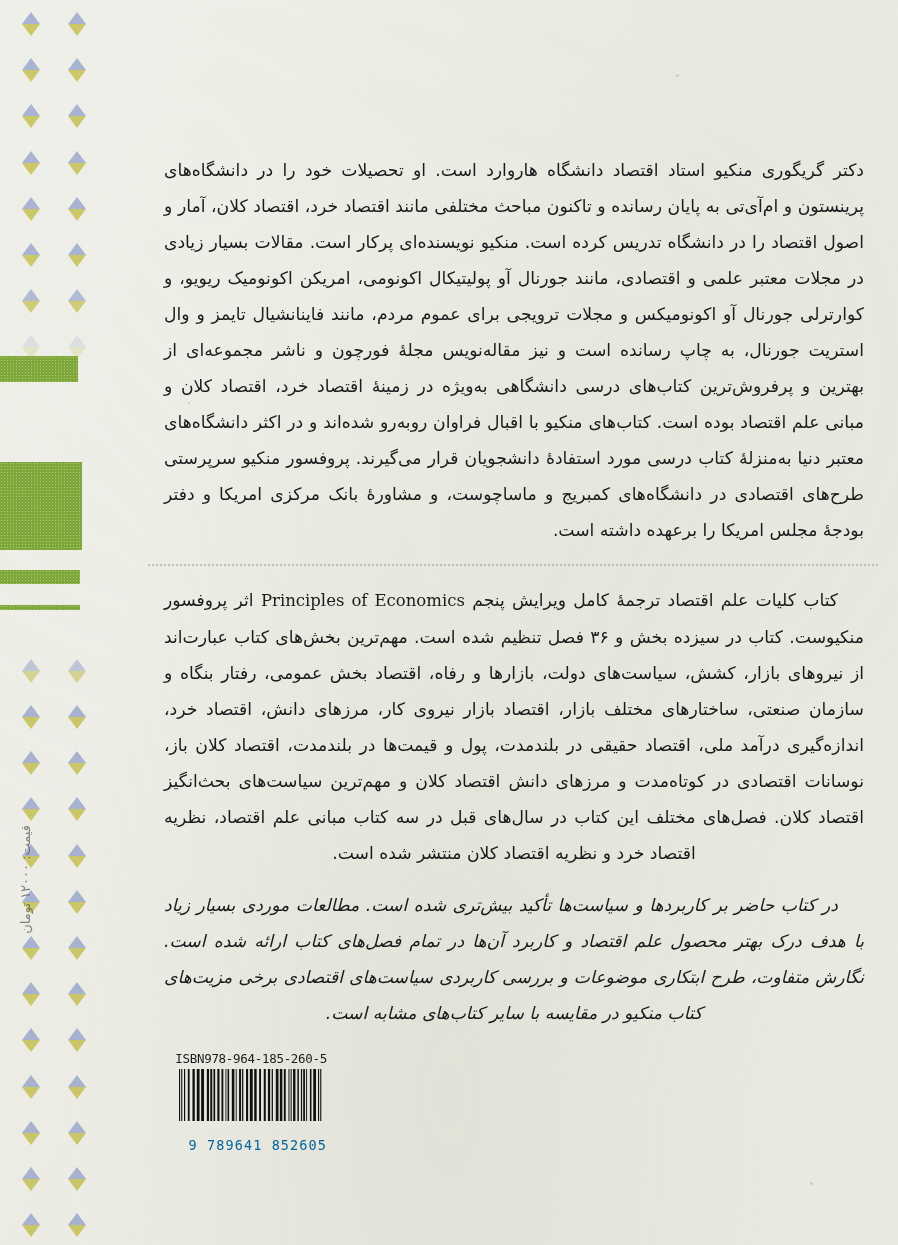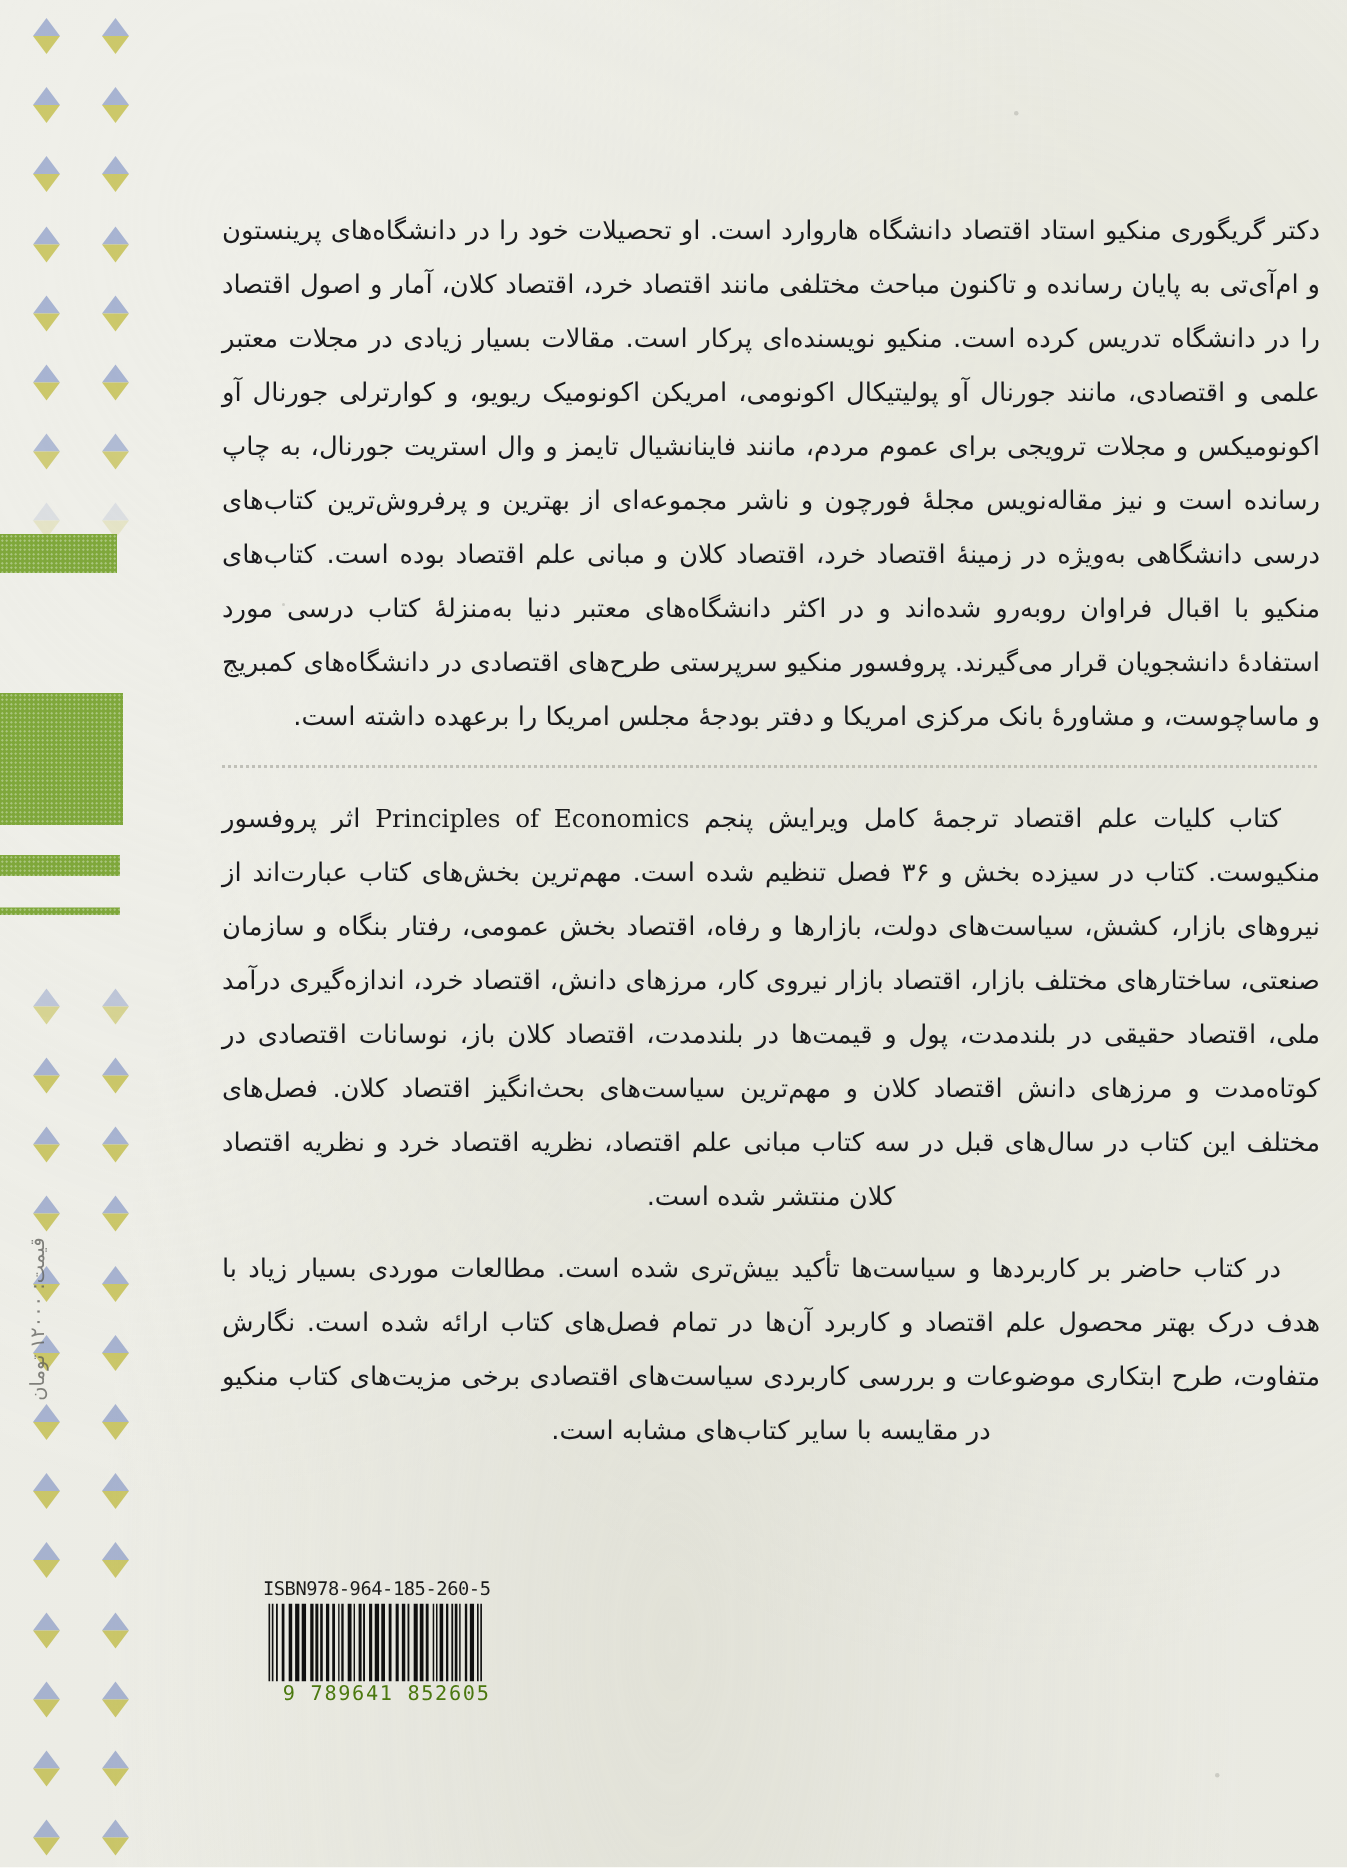--- a/index.html
+++ b/index.html
@@ -105,26 +105,26 @@
     direction: rtl;
     text-align: justify;
     color: #18181a;
   }
   .para {
     font-family: "DejaVu Sans", sans-serif;
     font-size: 17.2px;
     line-height: 36px;
     text-align: justify;
     text-align-last: center;
-    margin: 0;
+    margin: 16px;
     color: #1b1b1d;
   }
   .para.p1 { text-align-last: right; }
   .para.p2 { text-indent: 26px; }
-  .para.p3 { text-indent: 26px; margin-top: 12px; }
+  .para.p3 { text-indent: 26px; margin-top: 12px; font-style: italic; }
   .latin-ital {
     font-family: "DejaVu Serif", serif;
     font-size: 16.5px;
     direction: ltr;
     unicode-bidi: embed;
   }
   .sep {
     width: 732px;
     height: 2px;
     margin: 14px 0 16px 0;
@@ -152,22 +152,22 @@
   .barcode {
     width: 148px;
     height: 52px;
     margin: 0 auto;
     display: block;
   }
   .barcode-digits {
     font-family: "DejaVu Sans Mono", monospace;
     font-size: 13.5px;
     letter-spacing: 1.1px;
-    color: #4d7c0f;
-    margin-top: 0;
+    color: #0369a1;
+    margin-top: 16px;
     white-space: nowrap;
   }
 
   
   .logo-wrap {
     position: absolute;
     left: 688px;
     top: 1008px;
     width: 120px;
     text-align: center;

